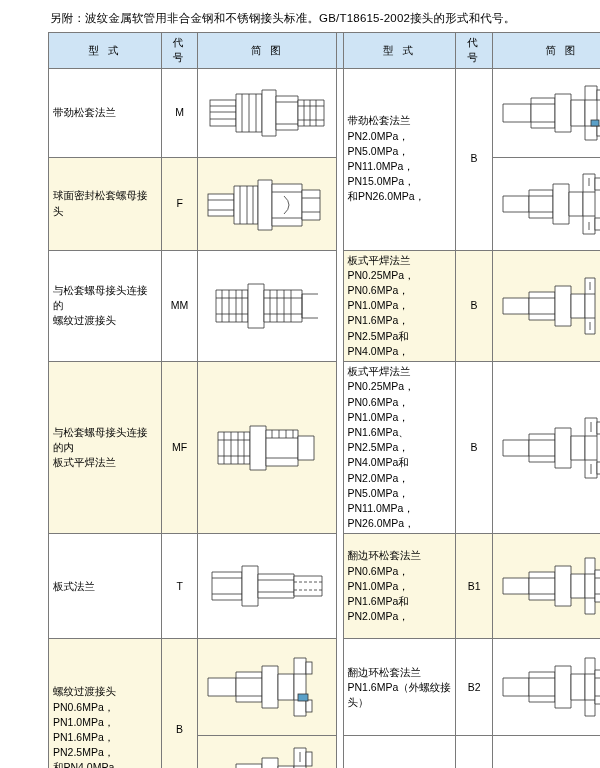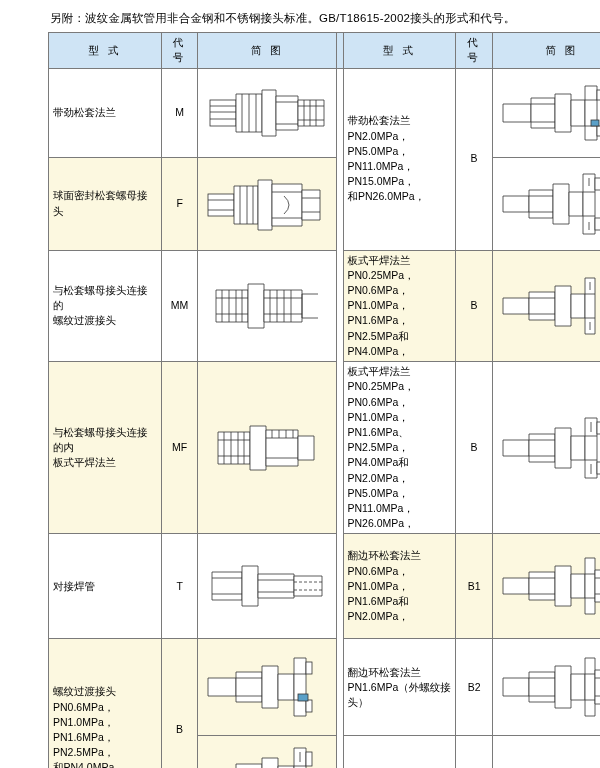--- a/index.html
+++ b/index.html
@@ -345,21 +345,21 @@
               <line x1="94" y1="16" x2="94" y2="26"></line>
               <line x1="94" y1="58" x2="94" y2="68"></line>
             </g>
           </svg>
         </div>
       </td>
     </tr>
 
     <tr>
       <td class="name white" style="height:100px">
-        <span class="linelbl">对接焊管</span>
+        <span class="linelbl">板式法兰</span>
       </td>
       <td class="code white">T</td>
       <td class="fig white">
         <div class="figwrap">
           <svg width="130" height="88" viewBox="0 0 130 88">
             <g fill="none" stroke="#333" stroke-width="0.8">
               <path d="M10 30 L40 30 L40 58 L10 58 Z" fill="#fff"></path>
               <line x1="10" y1="36" x2="40" y2="36"></line>
               <line x1="10" y1="52" x2="40" y2="52"></line>
               <path d="M40 24 L56 24 L56 64 L40 64 Z" fill="#fff"></path>

